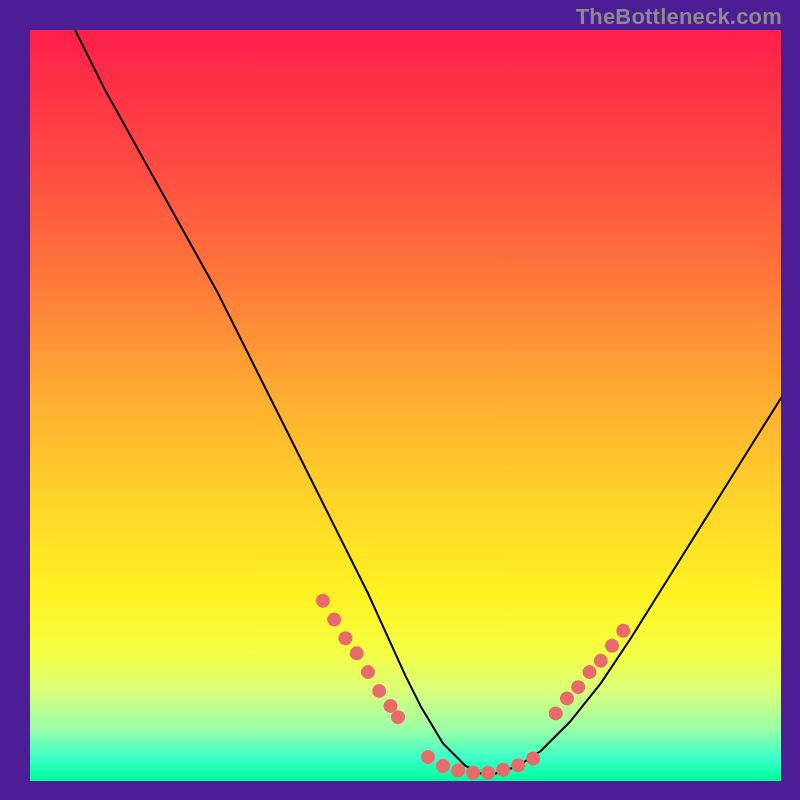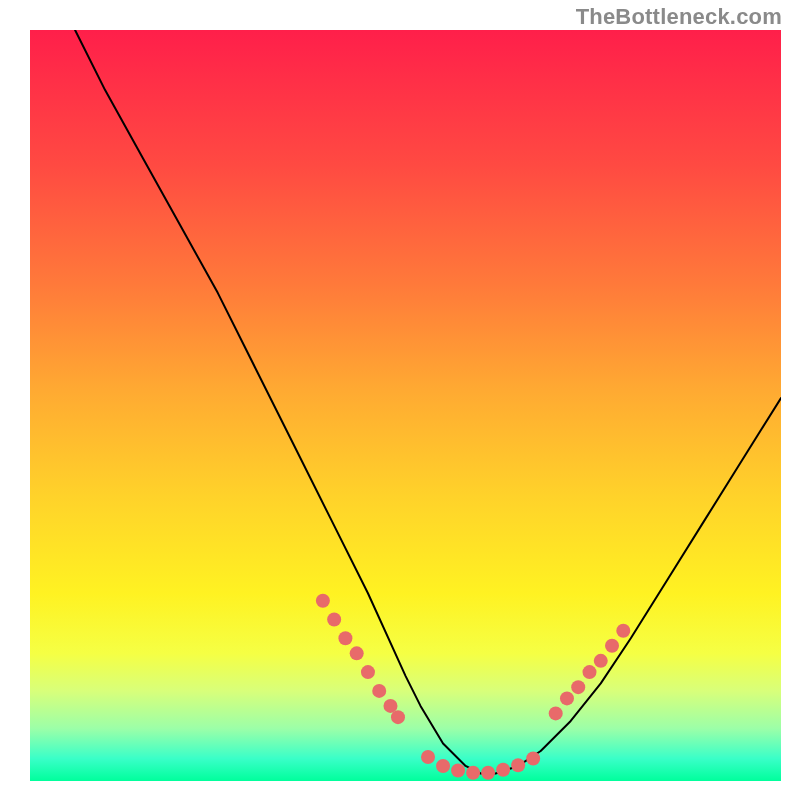--- a/index.html
+++ b/index.html
@@ -7,21 +7,21 @@
     padding: 0;
     width: 800px;
     height: 800px;
     background: #000000;
     overflow: hidden;
   }
   .container {
     position: relative;
     width: 800px;
     height: 800px;
-    background: #ffffff;
+    background: #4c1d95;
   }
   .watermark {
     position: absolute;
     top: 4px;
     right: 18px;
     font-family: Arial, Helvetica, sans-serif;
     font-size: 22px;
     font-weight: bold;
     color: #8a8a8a;
     letter-spacing: 0.2px;

